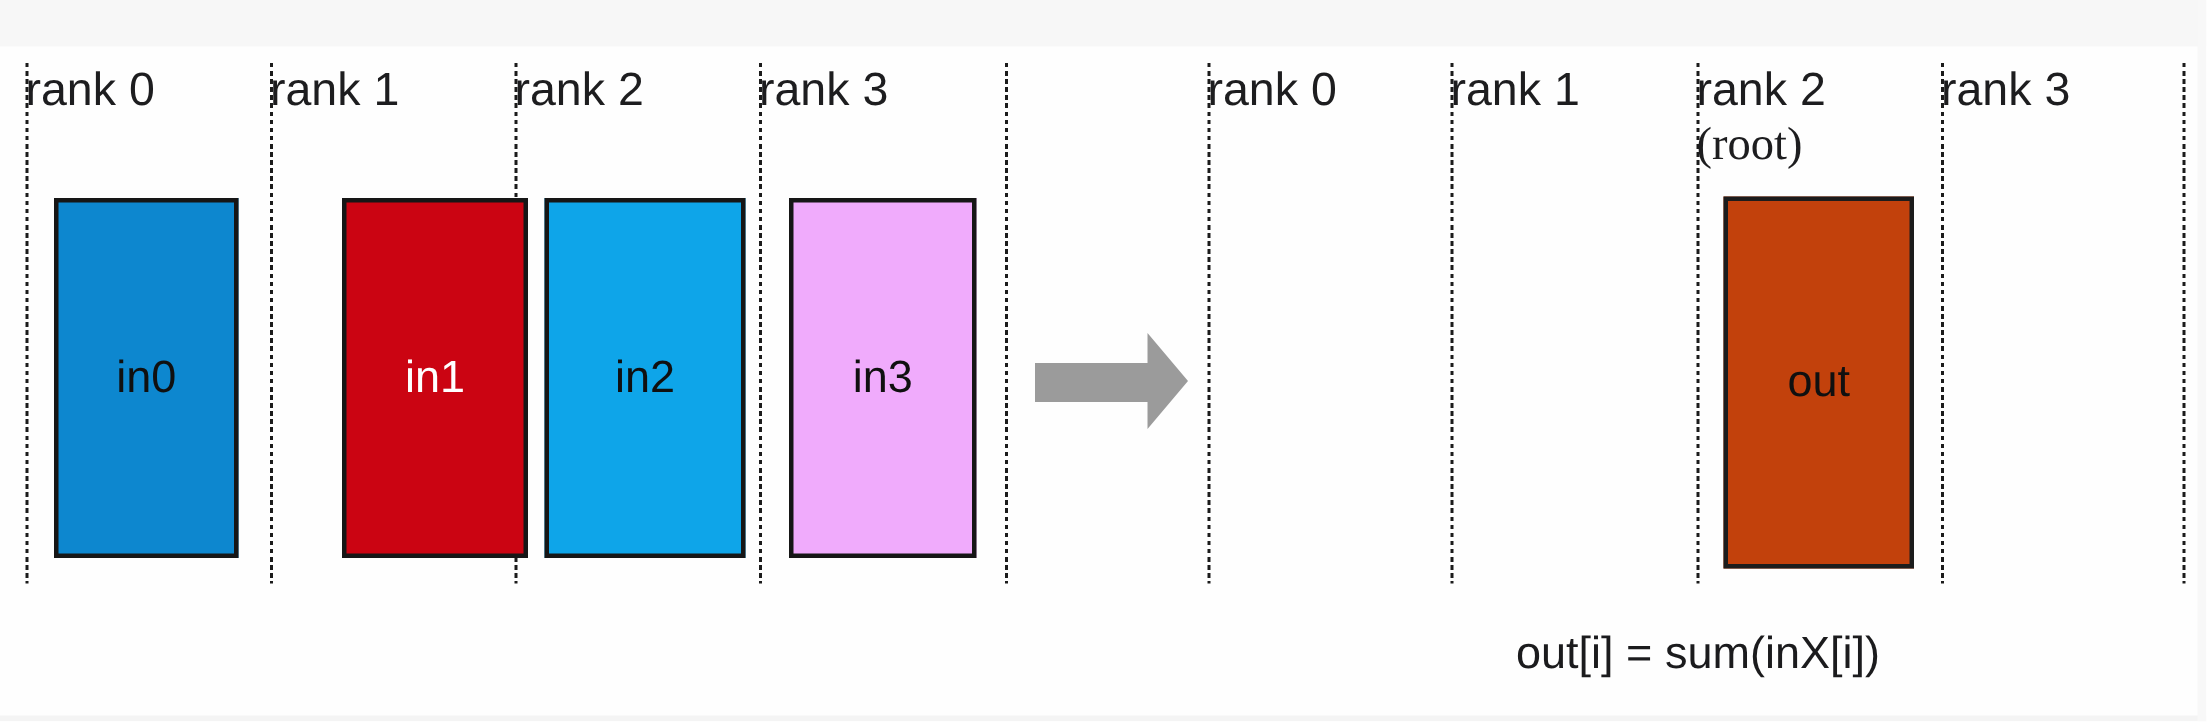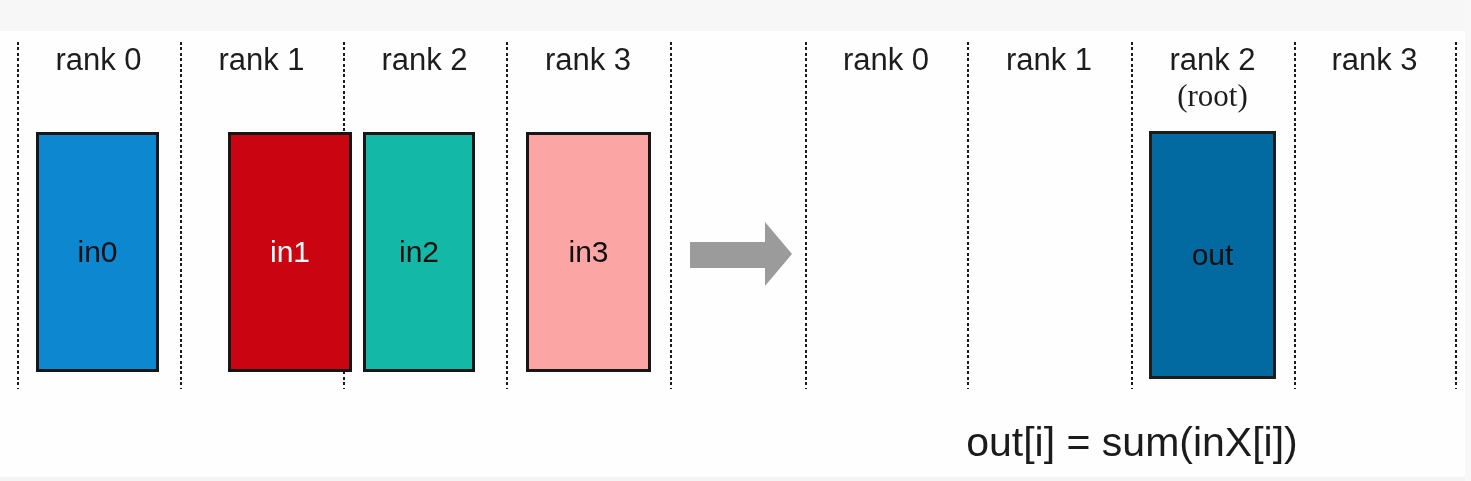--- a/index.html
+++ b/index.html
@@ -26,21 +26,21 @@
     height: 347px;
     width: 2px;
     background: repeating-linear-gradient(180deg,
       #1b1b1b 0px, #1b1b1b 3px,
       transparent 3px, transparent 5.4px);
   }
 
   .rank-label {
     position: absolute;
     top: 42px;
-    text-align: center;
+    text-align: left;
     font-size: 31px;
     line-height: 36px;
     color: #1d1d1f;
     white-space: nowrap;
   }
   .rank-sublabel { display: block; font-family: Liberation Serif, serif; }
 
   .buffer {
     position: absolute;
     top: 132px;
@@ -66,21 +66,21 @@
     width: 108px;
     height: 70px;
   }
 
   .formula {
     position: absolute;
     left: 806px;
     top: 419px;
     width: 652px;
     text-align: center;
-    font-size: 41px;
+    font-size: 30px;
     color: #1b1b1d;
     white-space: nowrap;
   }
 </style>
 </head>
 <body>
 
 <div class="canvas">
 
   <div class="edge-band band-top"></div>
@@ -102,40 +102,40 @@
   <div class="rank-label" style="left:180px;width:163px">rank 1</div>
   <div class="rank-label" style="left:343px;width:163px">rank 2</div>
   <div class="rank-label" style="left:506px;width:164px">rank 3</div>
 
   <div class="buffer" style="left: 36px; width: 123px; background-color: rgb(13, 135, 207); color: rgb(16, 16, 16);">
     <span>in0</span>
   </div>
   <div class="buffer" style="left: 200px; width: 124px; background-color: rgb(203, 4, 18); color: rgb(255, 255, 255); margin-left: 28px;">
     <span>in1</span>
   </div>
-  <div class="buffer" style="left: 363px; width: 112px; background-color: #14b8a6; color: rgb(16, 16, 16);">
+  <div class="buffer" style="left: 363px; width: 134px; background-color: #0ea5e9; color: rgb(16, 16, 16);">
     <span>in2</span>
   </div>
-  <div class="buffer" style="left: 526px; width: 125px; background-color: #fca5a5; color: rgb(16, 16, 16);">
+  <div class="buffer" style="left: 526px; width: 125px; background-color: #f0abfc; color: rgb(16, 16, 16);">
     <span>in3</span>
   </div>
 
   <div class="arrow-wrap">
     <svg width="108" height="70" viewBox="0 0 108 70">
       <polygon points="2,22 77,22 77,2 104,34 77,66 77,48 2,48" fill="#9b9b9b"></polygon>
     </svg>
   </div>
 
   <div class="rank-label" style="left:805px;width:162px">rank 0</div>
   <div class="rank-label" style="left:967px;width:164px">rank 1</div>
   <div class="rank-label" style="left:1131px;width:163px">
     <span>rank 2</span>
     <span class="rank-sublabel">(root)</span>
   </div>
   <div class="rank-label" style="left:1294px;width:161px">rank 3</div>
 
-  <div class="buffer buffer-out" style="left: 1149px; width: 127px; background-color: #0369a1; color: rgb(16, 16, 16);">
+  <div class="buffer buffer-out" style="left: 1149px; width: 127px; background-color: #c2410c; color: rgb(16, 16, 16);">
     <span>out</span>
   </div>
 
   <div class="formula">out[i] = sum(inX[i])</div>
 
 </div>
 
 </body></html>

